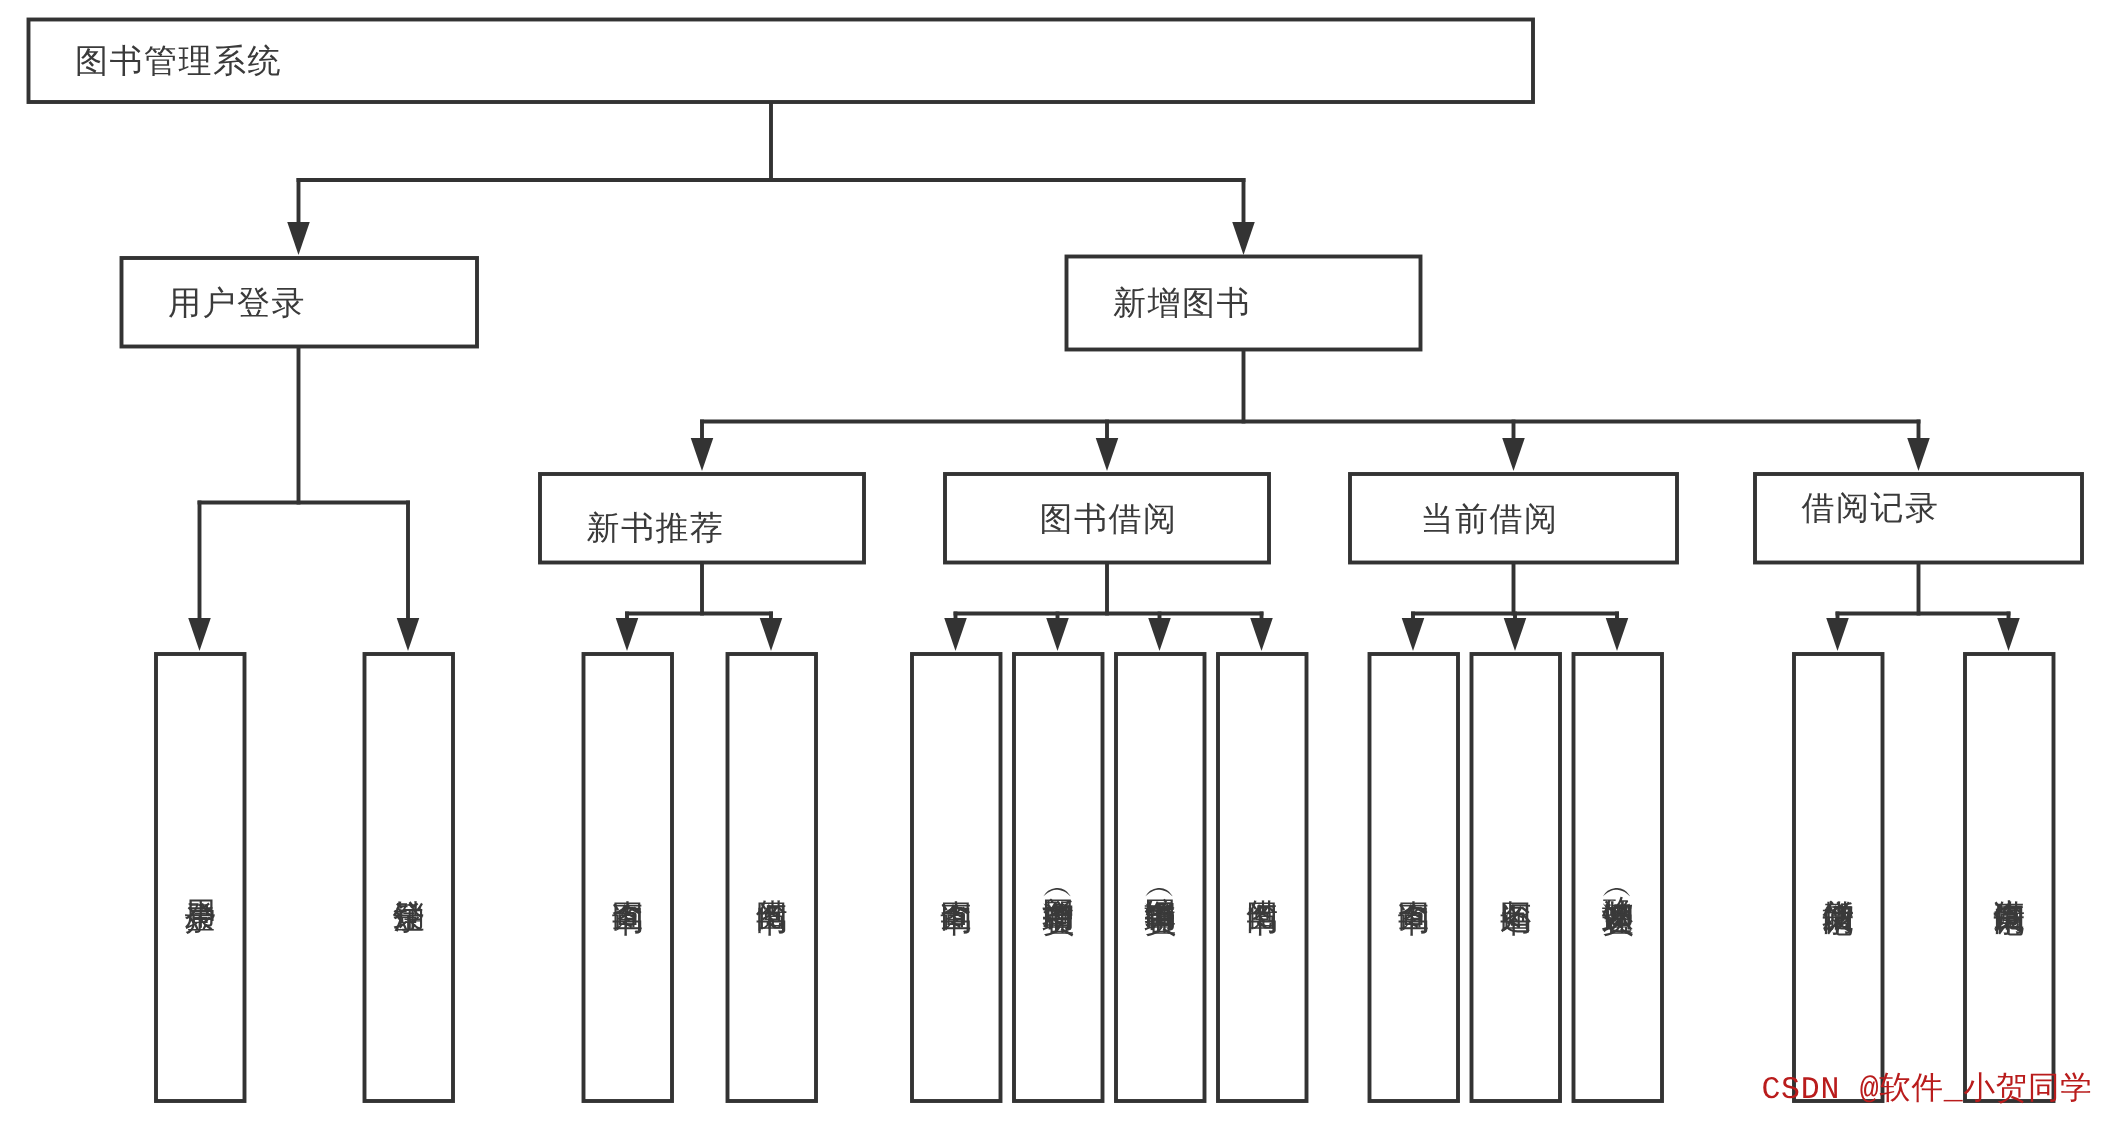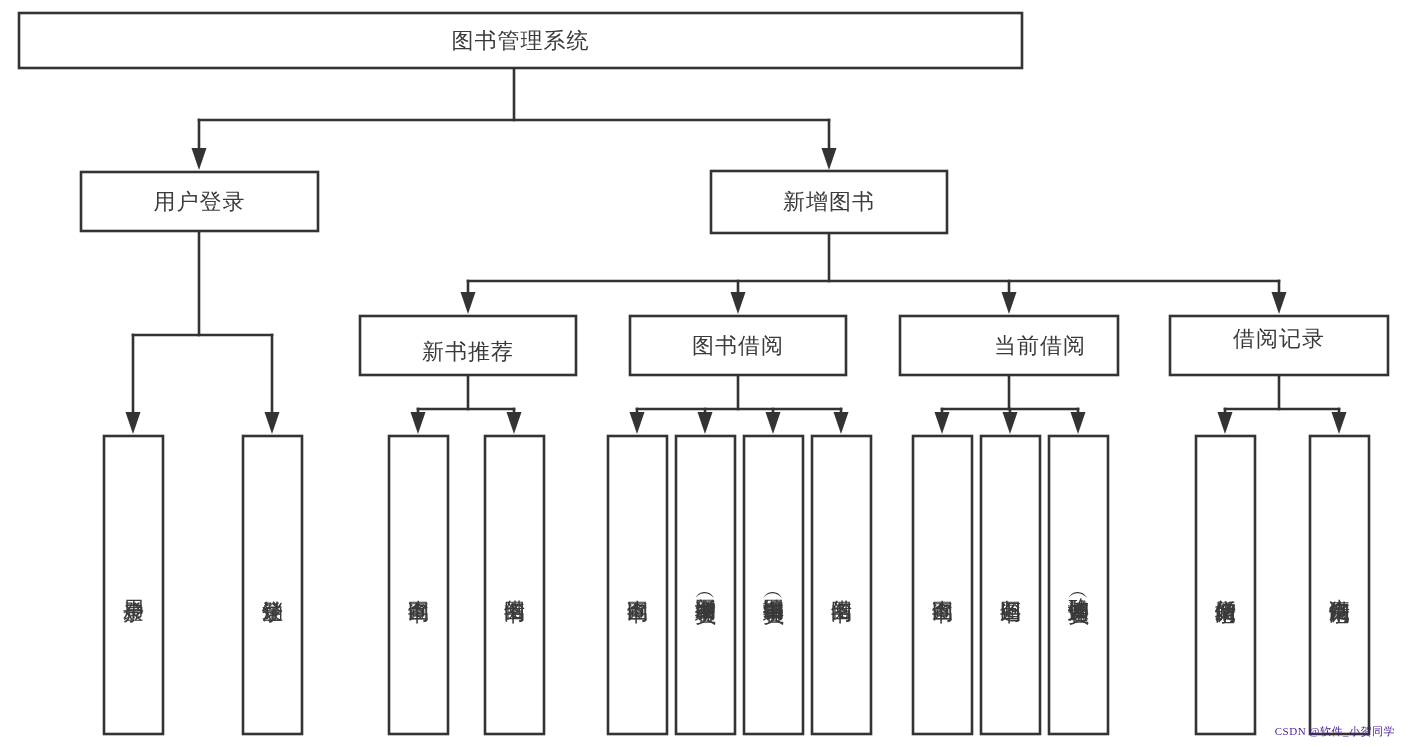--- a/index.html
+++ b/index.html
@@ -56,37 +56,37 @@
     font-size: 21px;
     line-height: 1.05;
     color: #3a3a3a;
     letter-spacing: 1px;
     white-space: nowrap;
   }
   .hlabel-wrap {
     position: absolute;
     display: flex;
     align-items: center;
-    justify-content: center;
     pointer-events: none;
+    margin-left: 31px;
   }
   .hlabel-text {
     font-family: "DejaVu Sans", "Liberation Sans", sans-serif;
     font-size: 22px;
     color: #3a3a3a;
     letter-spacing: 1px;
     white-space: nowrap;
   }
   #watermark {
     position: absolute;
     right: 10px;
     bottom: 8px;
-    font-family: Liberation Serif, serif;
-    font-size: 11px;
-    color: #4c1d95;
+    font-family: Liberation Mono, monospace;
+    font-size: 21px;
+    color: #b91c1c;
     letter-spacing: 0.5px;
     white-space: nowrap;
     pointer-events: none;
   }
 </style>
 </head>
 <body>
 
 <div id="diagram-root">
 
@@ -189,21 +189,21 @@
       </div>
       <div class="hlabel-wrap" style="left: 81px; top: 172px; width: 237px; height: 59px;">
         <span class="hlabel-text">用户登录</span>
       </div>
       <div class="hlabel-wrap" style="left: 711px; top: 171px; width: 236px; height: 62px;">
         <span class="hlabel-text">新增图书</span>
       </div>
       <div class="hlabel-wrap" style="left: 360px; top: 316px; width: 216px; height: 71px;">
         <span class="hlabel-text">新书推荐</span>
       </div>
-      <div class="hlabel-wrap" style="left: 630px; top: 316px; width: 216px; height: 59px;">
+      <div class="hlabel-wrap" style="left: 662px; top: 316px; width: 216px; height: 59px;">
         <span class="hlabel-text">图书借阅</span>
       </div>
       <div class="hlabel-wrap" style="left: 900px; top: 316px; width: 248px; height: 59px; padding-left: 16px;">
         <span class="hlabel-text">当前借阅</span>
       </div>
       <div class="hlabel-wrap" style="left: 1170px; top: 316px; width: 218px; height: 45px;">
         <span class="hlabel-text">借阅记录</span>
       </div>
       <div class="vlabel-wrap" style="left: 104px; top: 436px; width: 59px; height: 298px; align-items: center;">
         <span class="vlabel-text">用户登录</span>

